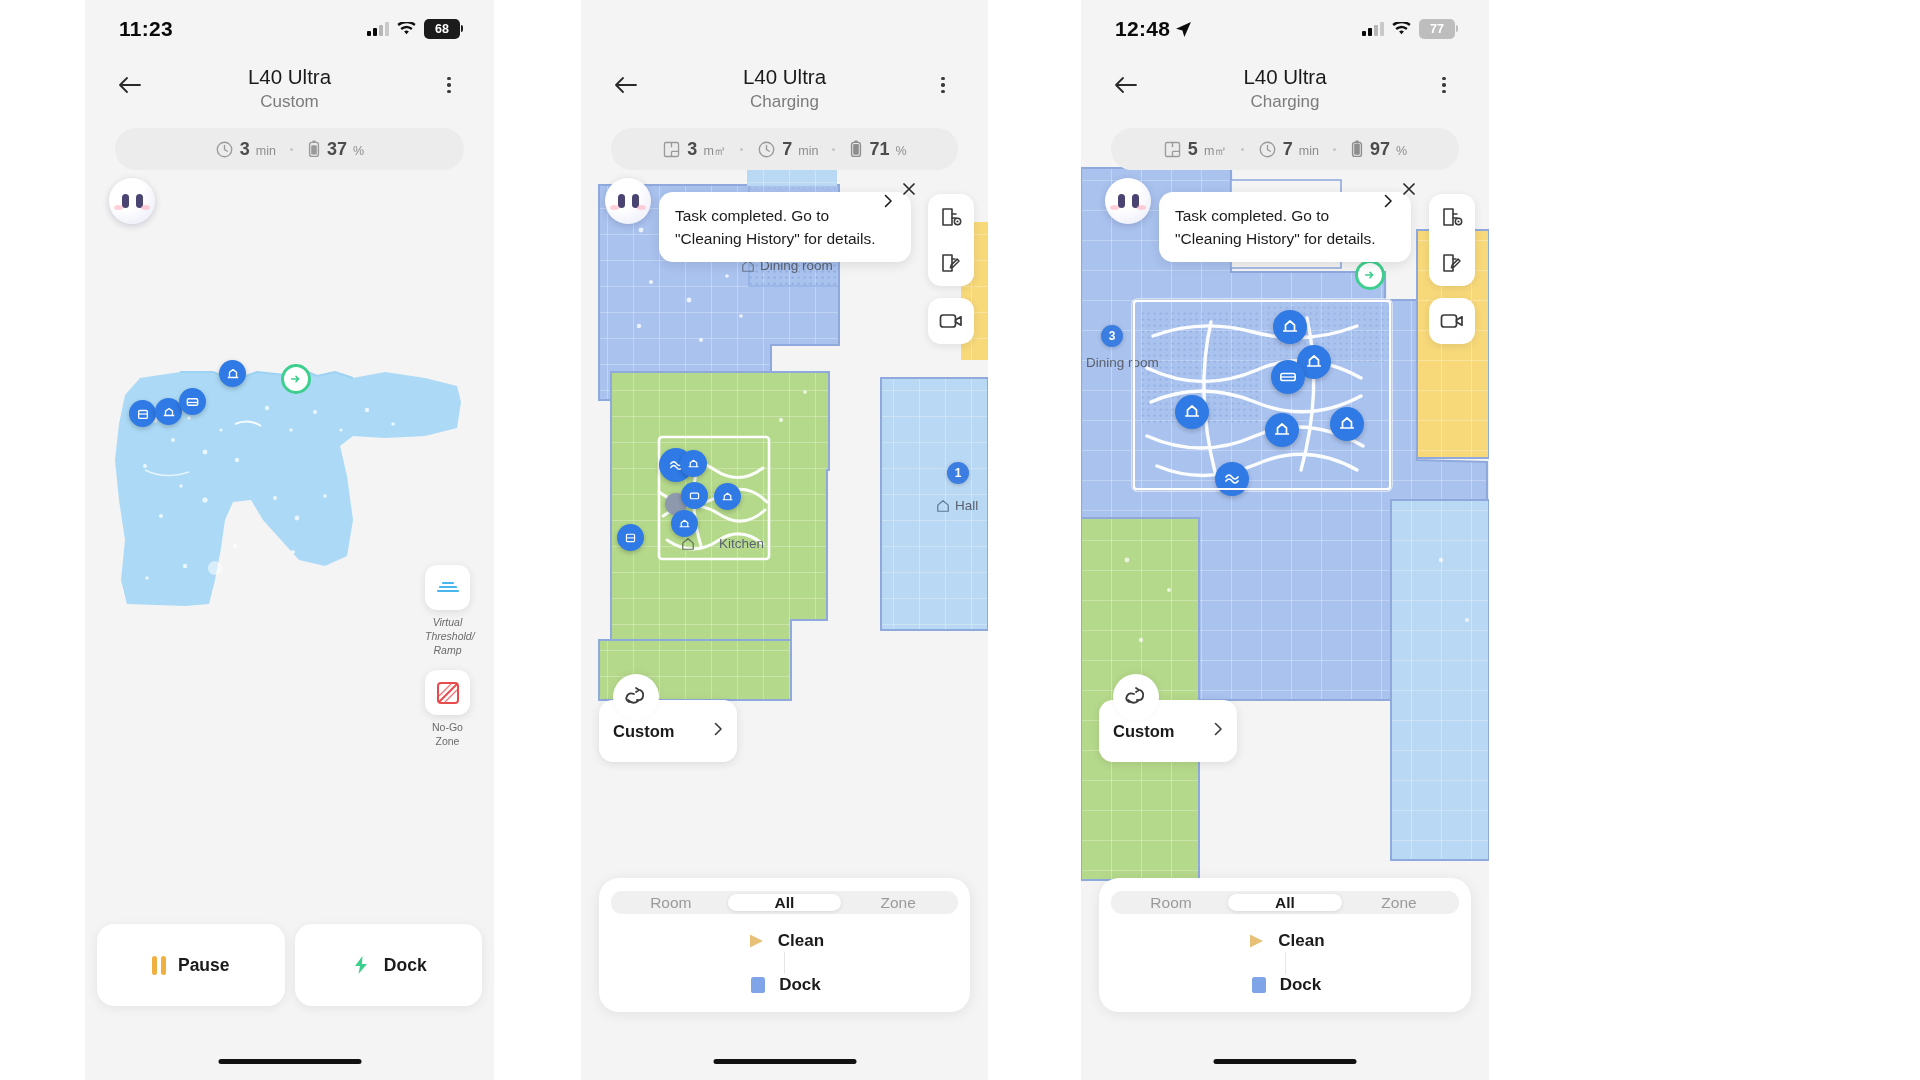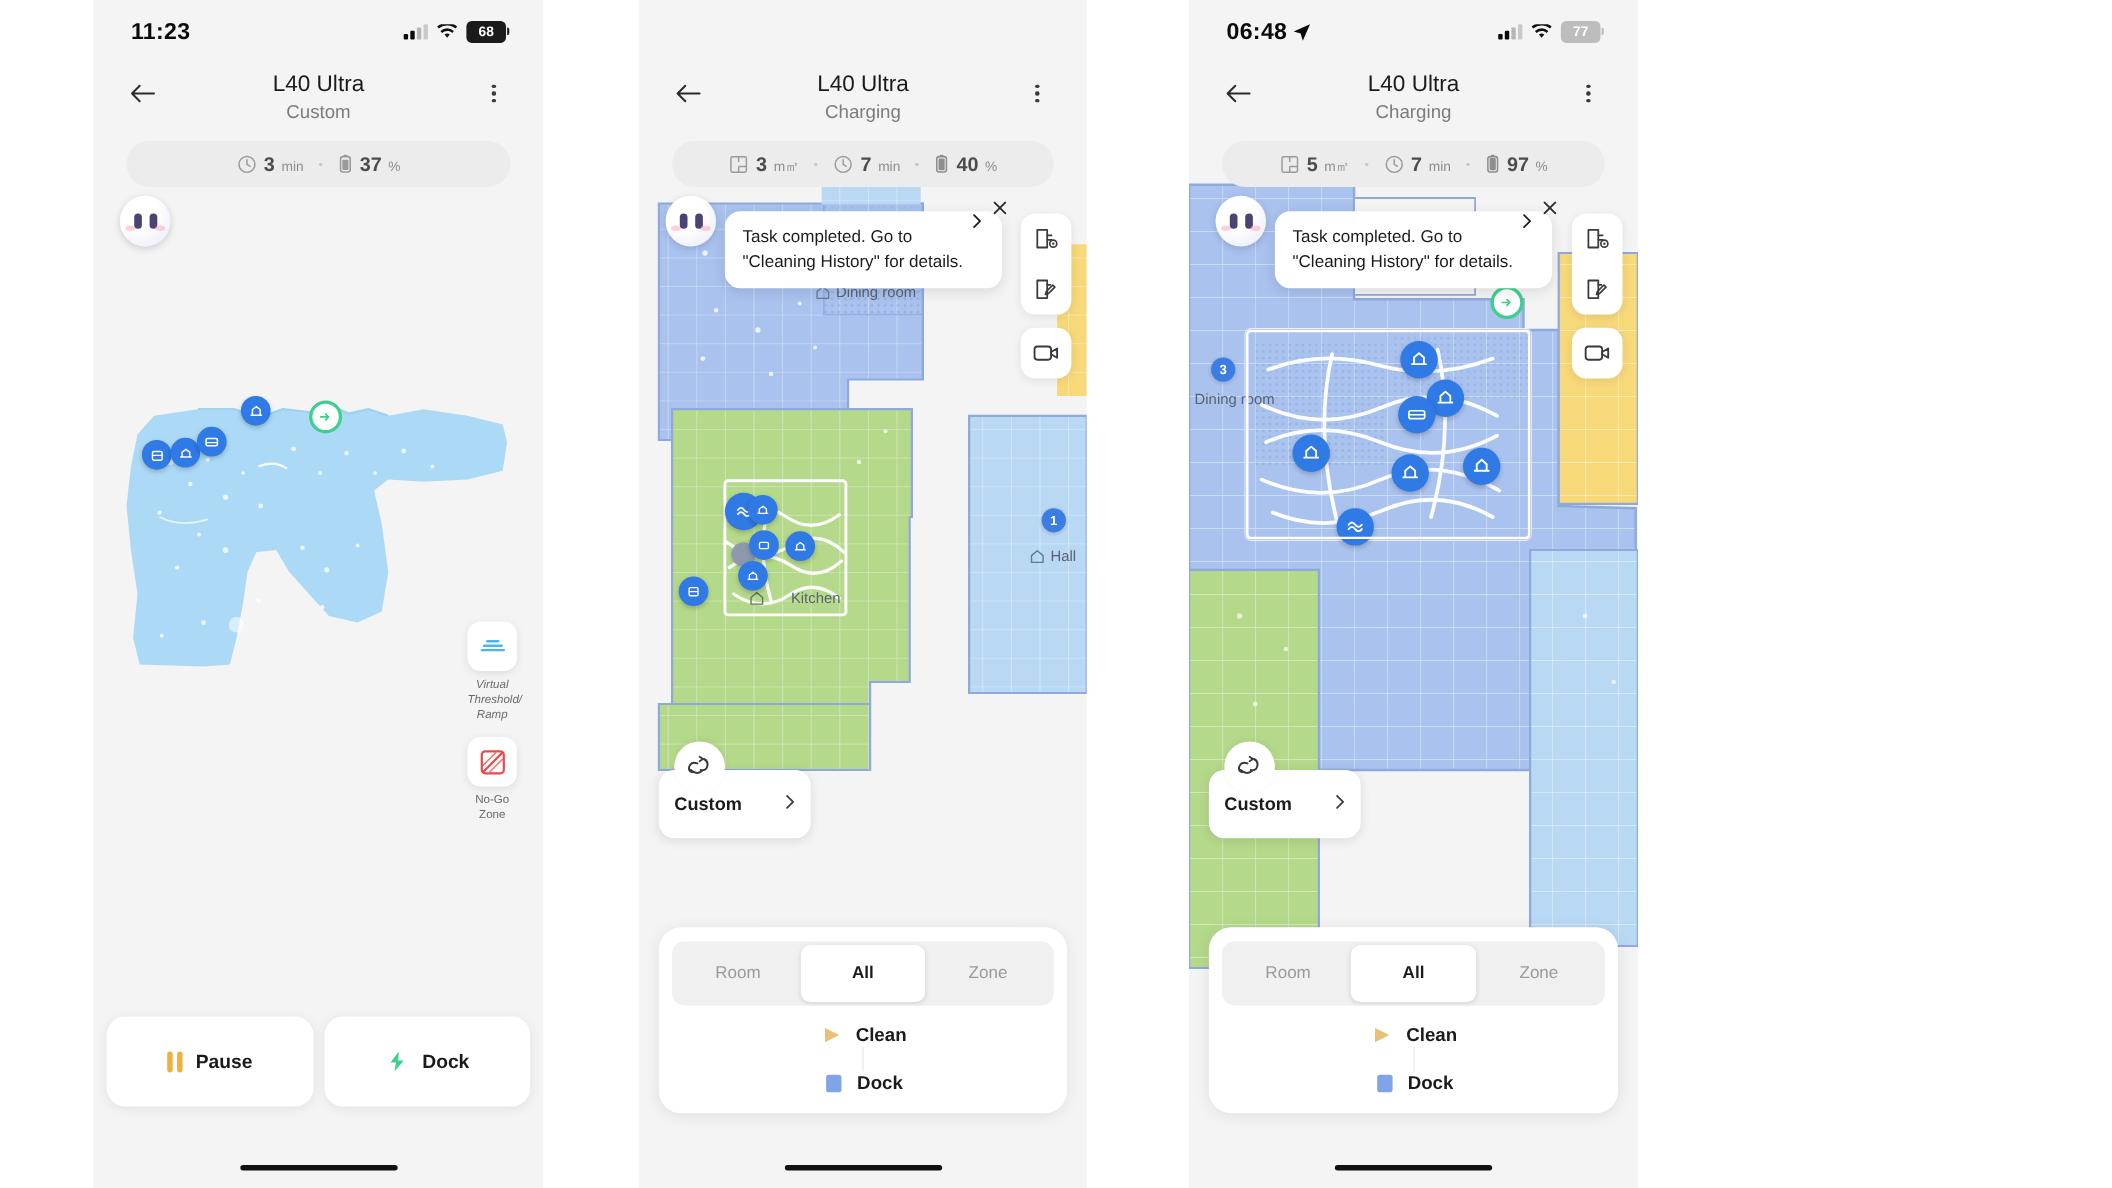--- a/index.html
+++ b/index.html
@@ -140,21 +140,21 @@
     display:flex; align-items:center; justify-content:center;
   }
 
   
   .bottompanel {
     position:absolute; left: 18px; right: 18px; z-index: 70;
     background:#ffffff; border-radius: 20px; box-shadow: 0 2px 14px rgba(0,0,0,.08);
     padding: 13px 12px 16px 12px;
   }
   .segment {
-    display:flex; background:#f0f0f0; border-radius: 11px; padding: 3px; height: 58px;
+    display:flex; background:#f0f0f0; border-radius: 11px; padding: 3px; height: 23px;
   }
   .seg { flex:1; display:flex; align-items:center; justify-content:center;
     font-size: 15.5px; color:#9a9a9a; border-radius: 9px; cursor:pointer; }
   .seg.active { background:#ffffff; color:#1b1b1b; font-weight:bold;
     box-shadow: 0 1px 4px rgba(0,0,0,.10); }
   .actions { display:flex; align-items:center; margin-top: 16px; flex-direction: column; }
   .action { flex:1; display:flex; align-items:center; justify-content:center; gap: 11px; cursor:pointer; }
   .action .txt { font-size: 17px; font-weight:bold; color:#1b1b1b; }
   .act-div { width:1px; height: 22px; background:#e6e6e6; }
 
@@ -537,21 +537,21 @@
         <span class="val">7</span>
         <span class="unit">min</span>
       </div>
       <span class="chip-div"></span>
       <div class="chip">
         <svg width="14" height="20" viewBox="0 0 14 20">
             <rect x="2.6" y="3.4" width="8.8" height="14" rx="2.2" stroke="#8d8d8d" stroke-width="1.4" fill="none"></rect>
             <rect x="5.3" y="1.6" width="3.4" height="1.6" rx=".8" fill="#8d8d8d"></rect>
             <rect x="4.2" y="5" width="5.6" height="10.8" rx="1.2" fill="#8d8d8d"></rect>
           </svg>
-        <span class="val">40</span>
+        <span class="val">71</span>
         <span class="unit">%</span>
       </div>
     </div>
 
     <div class="robot" style="left:24px; top:178px;">
         <i></i>
         <i></i>
       </div>
 
     <div class="toast" style="left:78px; top:192px;">
@@ -745,21 +745,21 @@
       <div class="furn" style="left:134px; top:462px;">
         <svg width="18" height="18" viewBox="0 0 18 18">
             <path d="M3 11q3-4 6 0 3 4 6 0" stroke="#fff" stroke-width="1.7" fill="none" stroke-linecap="round"></path>
             <path d="M3 7q3-4 6 0 3 4 6 0" stroke="#fff" stroke-width="1.7" fill="none" stroke-linecap="round"></path>
           </svg>
       </div>
     </div>
 
     <div class="statusbar">
       <div class="sb-time">
-        <span>06:48</span>
+        <span>12:48</span>
         <svg class="loc-arrow" viewBox="0 0 16 16">
             <path d="M15 1L1 7.2l6 1.8 1.8 6z" fill="#0a0a0a"></path>
           </svg>
       </div>
       <div class="sb-right">
         <span class="bars">
             <i></i>
             <i></i>
             <i></i>
             <i></i>

